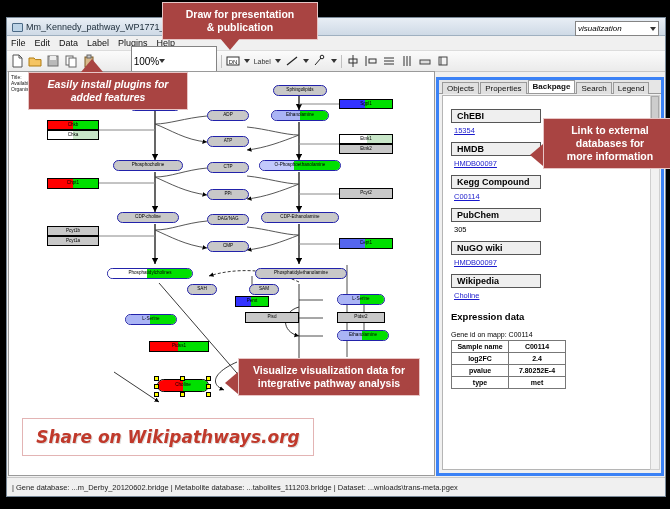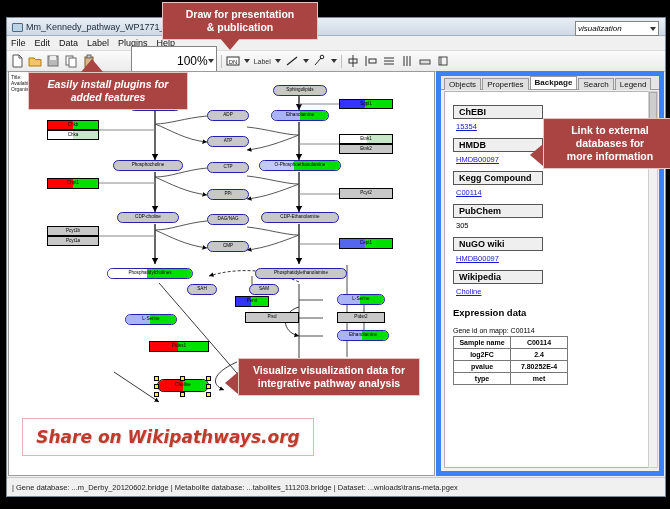--- a/index.html
+++ b/index.html
@@ -17,34 +17,34 @@
   .titlebar .tb-title{font-size:9px;color:#20303d;white-space:nowrap;overflow:hidden;}
 
   .menubar{height:14px;background:#f0f0f0;display:flex;align-items:center;padding:0 4px;
            border-bottom:1px solid #dcdcdc;}
   .menubar span{font-size:9px;color:#111;margin-right:9px;cursor:default;}
 
   .toolbar{height:20px;background:linear-gradient(#fbfbfb,#ebebeb);border-bottom:1px solid #c6c6c6;
            display:flex;align-items:center;padding:0 3px;gap:4px;}
   .tbtn{width:14px;height:14px;position:relative;flex:0 0 auto;}
   .zoomlbl{font-size:8px;color:#111;margin-left:4px;margin-top:44px;}
-  .zoombox{width:80px;height:13px;background:#fff;border:1px solid #848484;font-size:12px;
-           display:flex;align-items:center;justify-content:flex-end;padding:8px 2px;}
+  .zoombox{width:80px;height:13px;background:#fff;border:1px solid #848484;font-size:10px;
+           display:flex;align-items:center;justify-content:flex-start;padding:8px 2px;}
   .zoombox i{font-style:normal;}
   .caret{width:0;height:0;border-left:3px solid transparent;border-right:3px solid transparent;
          border-top:4px solid #333;}
   .sep{width:1px;height:13px;background:#c0c0c0;}
   .tlabel{font-size:7px;color:#333;}
   .vizsel{position:absolute;right:6px;top:3px;width:78px;height:13px;background:#fff;border:1px solid #848484;
           font-size:8px;display:flex;align-items:center;justify-content:space-between;padding:0 2px;}
 
   
   .body-split{position:absolute;left:0;top:52px;right:0;bottom:19px;display:flex;}
   .canvas-wrap{position:relative;width:425px;background:#fff;border:1px solid #9a9a9a;margin:1px;overflow:hidden;}
-  .sidepanel{position:relative;flex:1;background:#f0f0f0;margin:1px 1px 1px 0;border:5px solid #3b82f6;}
+  .sidepanel{position:relative;flex:1;background:#f0f0f0;margin:7px 1px 1px 0;border:3px solid #3b82f6;}
 
   
   .pw-meta{position:absolute;left:2px;top:2px;font-size:5px;line-height:6px;color:#222;}
 
   
   .tabs{display:flex;height:13px;background:#e6e6e6;border-bottom:1px solid #9a9a9a;padding-left:3px;align-items:flex-end;}
   .tab{font-size:8px;padding:1px 4px;border:1px solid #9a9a9a;border-bottom:none;background:#e0e0e0;
        margin-right:1px;color:#111;position:relative;top:1px;}
   .tab.active{background:#fff;top:0;padding-bottom:2px;font-weight:bold;}
   .panel-body{position:absolute;left:3px;right:10px;top:15px;bottom:3px;background:#fff;border:1px solid #b5b5b5;

